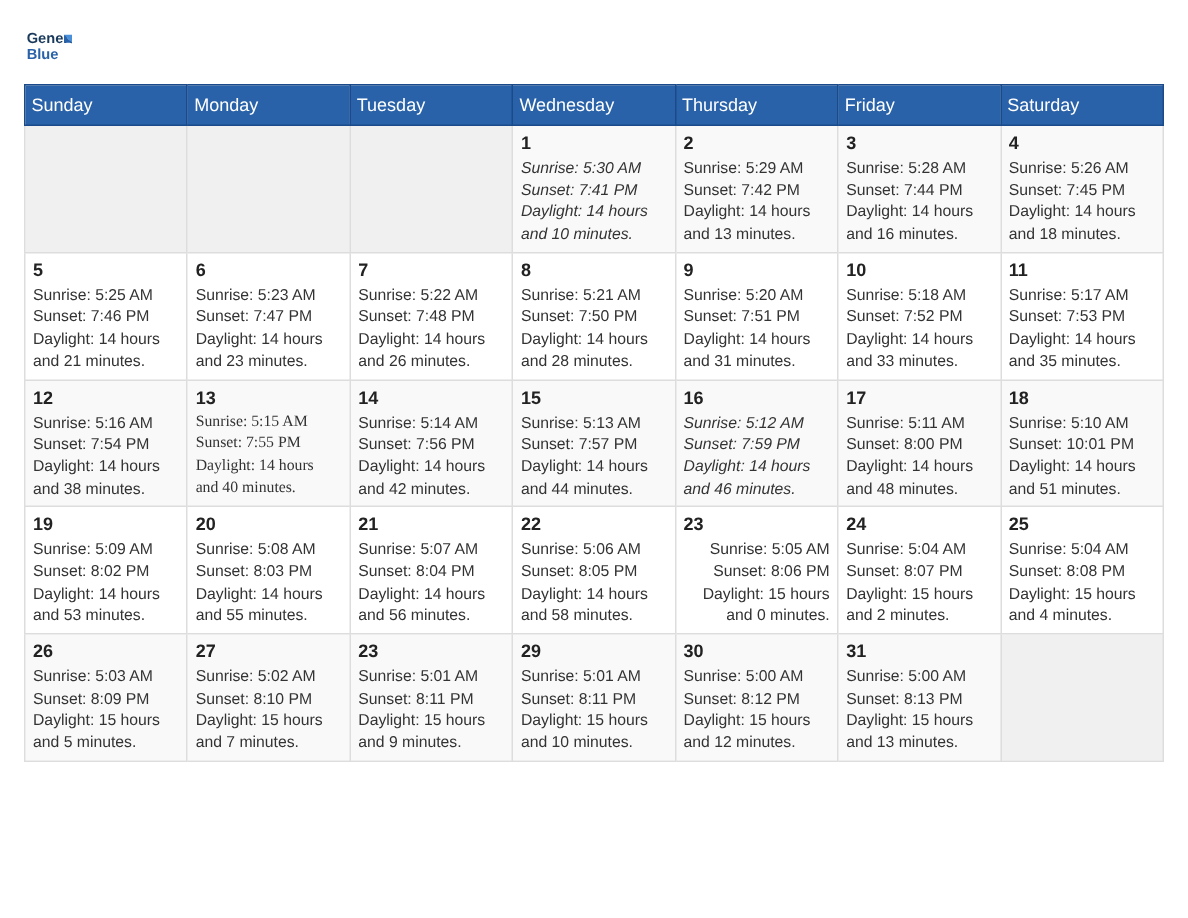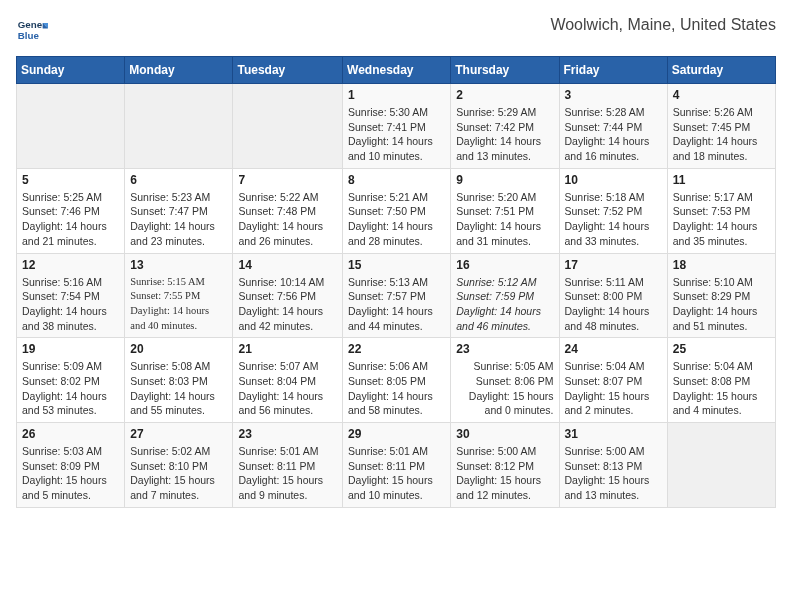--- a/index.html
+++ b/index.html
@@ -42,21 +42,21 @@
       border-collapse: collapse;
       font-size: 11px;
     }
     thead tr {
       background-color: #2962a8;
       color: #fff;
     }
     thead th {
       padding: 6px 4px;
       text-align: left;
-      font-weight: bold;
+      font-weight: normal;
       font-size: 12px;
       border: 1px solid #1a4a8a;
     }
     tbody tr {
       vertical-align: top;
     }
     tbody tr:nth-child(odd) {
       background-color: #f9f9f9;
     }
     tbody tr:nth-child(even) {
@@ -91,21 +91,20 @@
 <div class="header-area">
   <div class="logo">
     <svg class="logo-icon" viewBox="0 0 36 36" xmlns="http://www.w3.org/2000/svg">
       <text x="2" y="14" font-size="11" font-weight="bold" fill="#1a3a5c" font-family="Arial">General</text>
       <text x="2" y="26" font-size="11" font-weight="bold" fill="#2962a8" font-family="Arial">Blue</text>
       <polygon points="30,8 36,14 30,14" fill="#2962a8"></polygon>
       <polygon points="30,8 36,8 36,14" fill="#4a90d9"></polygon>
     </svg>
   </div>
   <div class="title-area">
-    <div class="subtitle">Woolwich, Maine, United States</div>
   </div>
 </div>
 
 <table>
   <thead>
     <tr>
     <th>Sunday</th>
         <th>Monday</th>
         <th>Tuesday</th>
         <th>Wednesday</th>
@@ -114,21 +113,21 @@
         <th>Saturday</th>
       </tr>
   </thead>
   <tbody id="calendar-body">
   <tr>
         <td class="empty-cell"></td>
         <td class="empty-cell"></td>
         <td class="empty-cell"></td>
         <td>
           <span class="day-number">1</span>
-          <div class="cell-info" style="white-space: pre-line;">Sunrise: 5:30 AM
+          <div class="cell-info" style="white-space: pre-line; font-style: italic;">Sunrise: 5:30 AM
 Sunset: 7:41 PM
 Daylight: 14 hours
 and 10 minutes.</div>
         </td>
         <td>
           <span class="day-number">2</span>
           <div class="cell-info" style="white-space: pre-line;">Sunrise: 5:29 AM
 Sunset: 7:42 PM
 Daylight: 14 hours
 and 13 minutes.</div>
@@ -209,21 +208,21 @@
         </td>
         <td>
           <span class="day-number">13</span>
           <div class="cell-info" style="white-space: pre-line; font-family: Liberation Serif, serif;">Sunrise: 5:15 AM
 Sunset: 7:55 PM
 Daylight: 14 hours
 and 40 minutes.</div>
         </td>
         <td>
           <span class="day-number">14</span>
-          <div class="cell-info" style="white-space: pre-line;">Sunrise: 10:14 AM
+          <div class="cell-info" style="white-space: pre-line;">Sunrise: 5:14 AM
 Sunset: 7:56 PM
 Daylight: 14 hours
 and 42 minutes.</div>
         </td>
         <td>
           <span class="day-number">15</span>
           <div class="cell-info" style="white-space: pre-line;">Sunrise: 5:13 AM
 Sunset: 7:57 PM
 Daylight: 14 hours
 and 44 minutes.</div>
@@ -238,21 +237,21 @@
         <td>
           <span class="day-number">17</span>
           <div class="cell-info" style="white-space: pre-line;">Sunrise: 5:11 AM
 Sunset: 8:00 PM
 Daylight: 14 hours
 and 48 minutes.</div>
         </td>
         <td>
           <span class="day-number">18</span>
           <div class="cell-info" style="white-space: pre-line;">Sunrise: 5:10 AM
-Sunset: 8:29 PM
+Sunset: 10:01 PM
 Daylight: 14 hours
 and 51 minutes.</div>
         </td>
       </tr>
       <tr>
         <td>
           <span class="day-number">19</span>
           <div class="cell-info" style="white-space: pre-line;">Sunrise: 5:09 AM
 Sunset: 8:02 PM
 Daylight: 14 hours

